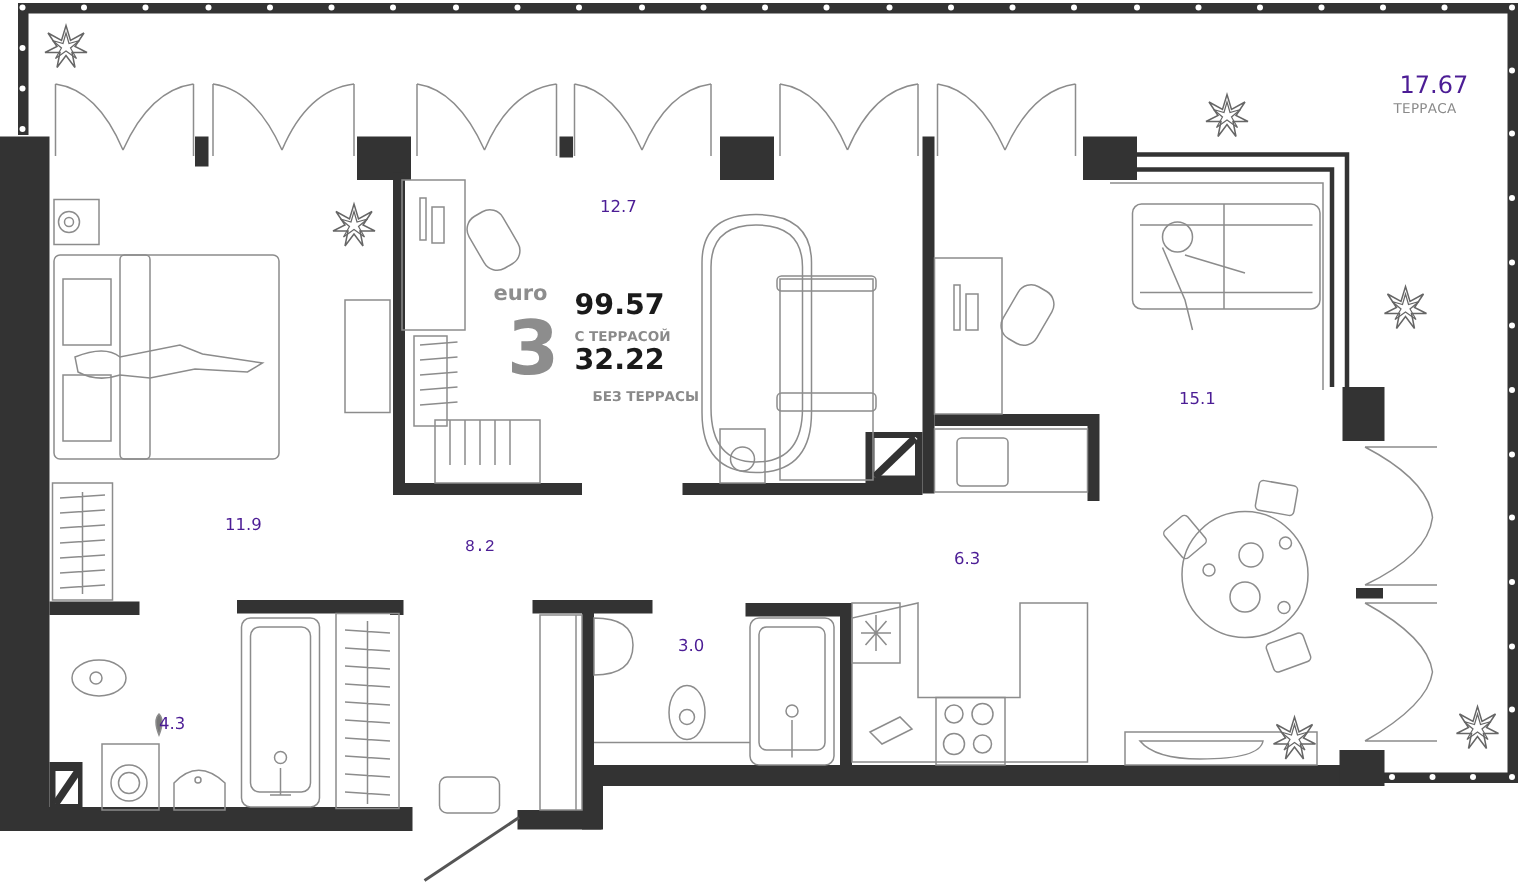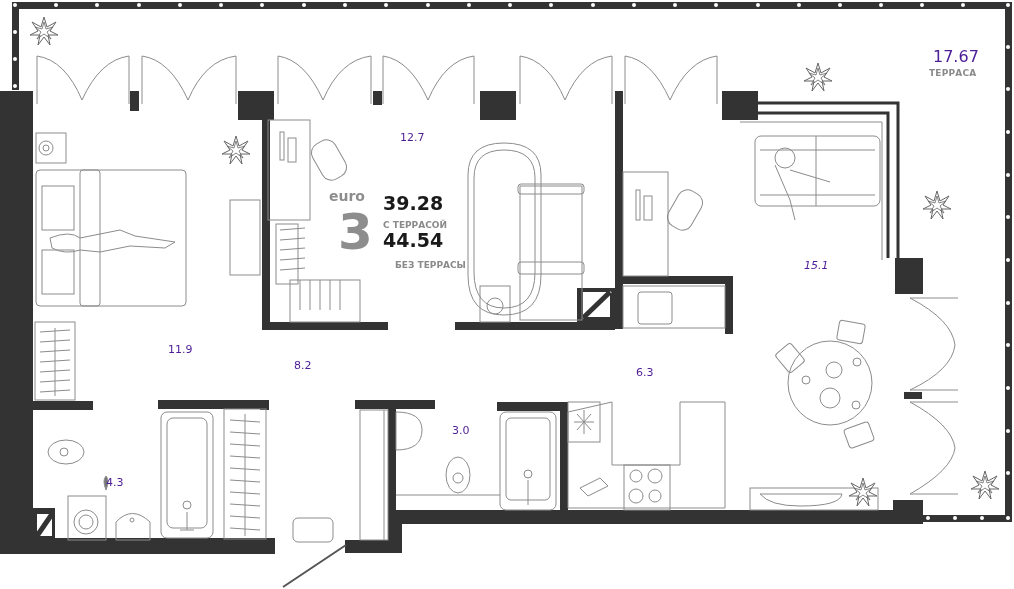--- a/index.html
+++ b/index.html
@@ -1,21 +1,21 @@
 <!DOCTYPE html>
 <html><head>
 <meta charset="utf-8">
 <style>
   html,body{margin:0;padding:0;background:#ffffff;}
   body{width:1014px;height:589px;overflow:hidden;position:relative;font-family:"Liberation Sans",sans-serif;}
   #plan{position:absolute;left:0;top:0;width:1014px;height:589px;}
   .label{position:absolute;font-family:"DejaVu Sans",sans-serif;color:#4c1d95;white-space:nowrap;}
   .room-area{font-size:11px;font-weight:400;}
   .terrace-area{font-size:15px;}
-  .terrace-cap{font-size:9px;font-weight:700;color:#8a8a8a;letter-spacing:0.2px;}
+  .terrace-cap{font-size:9px;font-weight:400;color:#8a8a8a;letter-spacing:0.2px;}
   .euro-word{font-size:14px;font-weight:700;color:#8d8d8d;}
   .euro-num{font-size:50px;font-weight:700;color:#8d8d8d;line-height:1;}
   .total{font-size:19px;font-weight:700;color:#1a1a1a;}
   .cap{font-size:9px;font-weight:700;color:#8a8a8a;}
 </style>
 </head>
 <body>
 
 <svg id="plan" viewBox="0 0 1014 589" xmlns="http://www.w3.org/2000/svg">
   <defs>
@@ -236,27 +236,27 @@
     <use href="#plant" x="937" y="205"></use>
     <use href="#plant" x="985" y="485"></use>
     <use href="#plant" x="863" y="492"></use>
   </g>
 </svg>
 
 <div class="label terrace-area" style="left:933px;top:47px;font-size:16px;">17.67</div>
 <div class="label terrace-cap" style="left:929px;top:68px;">ТЕРРАСА</div>
 
 <div class="label room-area" style="left:400px;top:131px;">12.7</div>
-<div class="label room-area" style="left:150px;top:343px;margin-left:18px;">11.9</div>
-<div class="label room-area" style="left:804px;top:259px;font-style:italic;">15.1</div>
-<div class="label room-area" style="left:294px;top:359px;">8.2</div>
+<div class="label room-area" style="left:150px;top:343px;">11.9</div>
+<div class="label room-area" style="left:786px;top:259px;">15.1</div>
+<div class="label room-area" style="left:310px;top:359px;font-family:Liberation Mono, monospace;">8.2</div>
 <div class="label room-area" style="left:636px;top:366px;">6.3</div>
 <div class="label room-area" style="left:106px;top:444px;margin-top:32px;">4.3</div>
 <div class="label room-area" style="left:452px;top:424px;">3.0</div>
 
 <div>
   <div class="label euro-word" style="left:329px;top:188px;">euro</div>
   <div class="label euro-num" style="left:338px;top:207px;">3</div>
-  <div class="label total" style="left:383px;top:192px;">39.28</div>
+  <div class="label total" style="left:383px;top:192px;">99.57</div>
   <div class="label cap" style="left:383px;top:220px;">С ТЕРРАСОЙ</div>
-  <div class="label total" style="left:383px;top:229px;">44.54</div>
+  <div class="label total" style="left:383px;top:229px;">32.22</div>
   <div class="label cap" style="left:383px;top:260px;padding-left:12px;">БЕЗ ТЕРРАСЫ</div>
 </div>
 
 </body></html>

